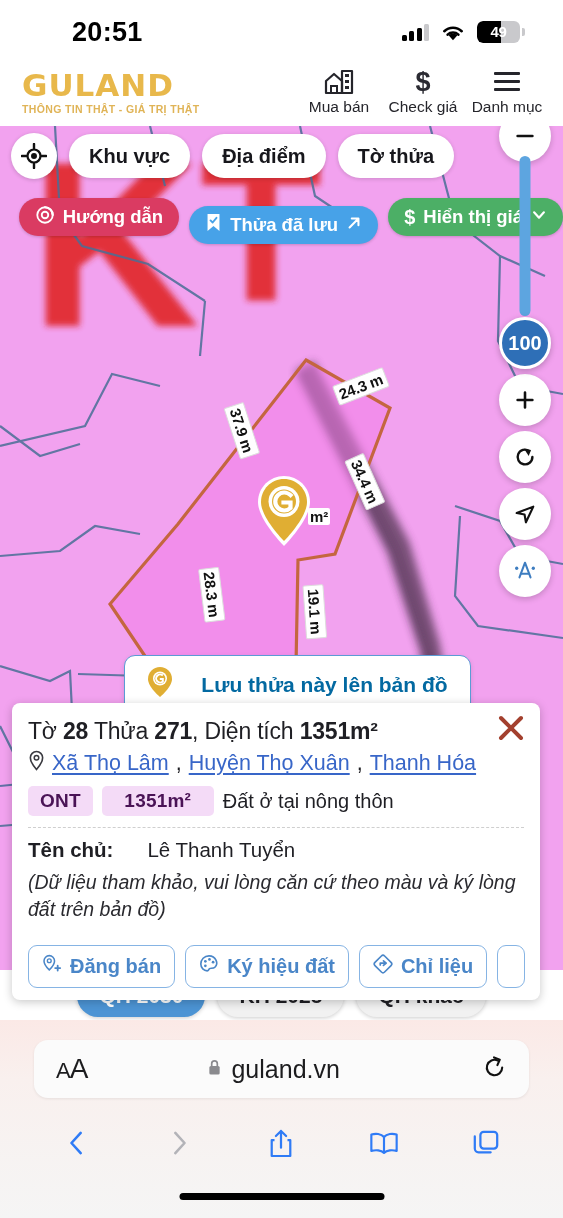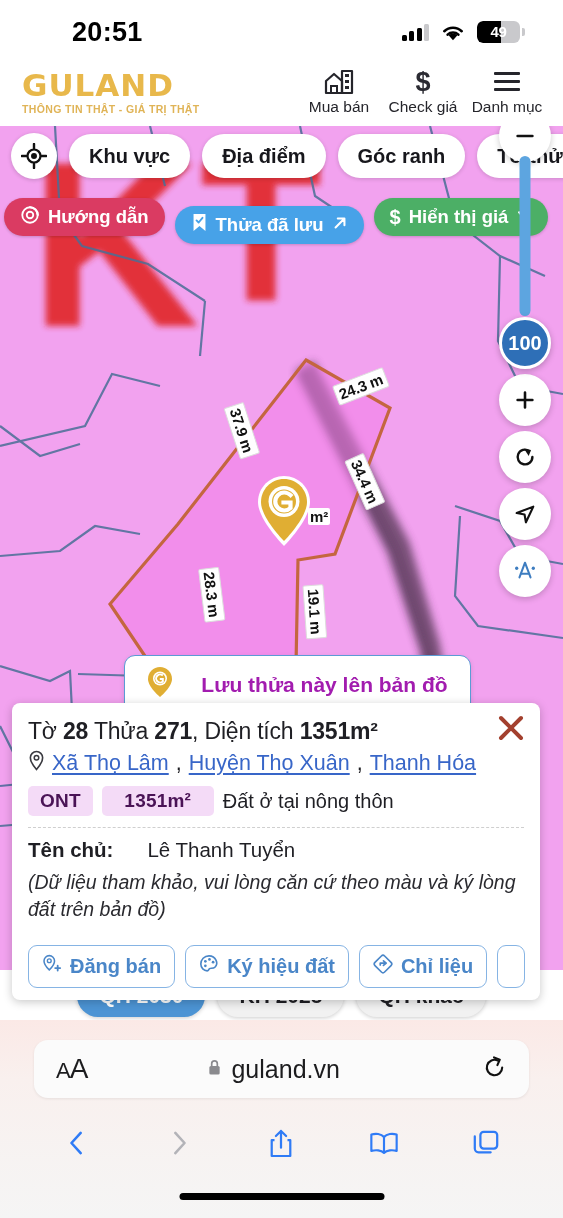--- a/index.html
+++ b/index.html
@@ -101,21 +101,21 @@
     box-shadow: 0 1px 4px rgba(0,0,0,.18);
   }
   .pill {
     height: 44px; border-radius: 22px; background: #fff; color: #17171c;
     display: flex; align-items: center; justify-content: center;
     padding: 16px 20px; font-size: 20px; font-weight: 600; white-space: nowrap;
     box-shadow: 0 1px 4px rgba(0,0,0,.16); flex: none;
   }
   .map-rowB {
     position: absolute; top: 190px; left: 0; width: 563px; z-index: 30;
-    display: flex; align-items: center; gap: 10px; padding-left: 4px;
+    display: flex; align-items: center; gap: 10px; padding-left: 4px; justify-content: flex-end;
   }
   .cpill {
     height: 38px; border-radius: 19px; display: flex; align-items: center;
     gap: 8px; padding: 0 16px; font-size: 18.5px; font-weight: 700; color: #fff;
     white-space: nowrap; flex: none; box-shadow: 0 1px 3px rgba(0,0,0,.18);
   }
   .cpill.guide { background: #DA3B62; }
   .cpill.saved { background: #47A2E8; margin-top: 16px; }
   .cpill.price { background: #4CAF66; }
 
@@ -140,21 +140,21 @@
   .rbtn-blue { color: #3E7DC0; }
 
   
   .savebar {
     position: absolute; top: 655px; left: 0; width: 563px; z-index: 32;
     display: flex; justify-content: center;
   }
   .save-btn {
     display: flex; align-items: center; gap: 28px;
     background: #fff; border: 1.5px solid #5B9BD5; border-radius: 11px;
-    padding: 10px 22px; font-size: 21px; font-weight: 700; color: #a21caf;
+    padding: 10px 22px; font-size: 21px; font-weight: 700; color: #0369a1;
     box-shadow: 0 2px 5px rgba(0,0,0,.12);
     margin-left: 32px;
   }
 
   
   .card {
     position: absolute; left: 12px; top: 703px; width: 528px; z-index: 40;
     background: #fff; border-radius: 8px; box-shadow: 0 2px 10px rgba(0,0,0,.22);
     padding: 14px 16px 0 16px;
   }
@@ -389,21 +389,20 @@
   <div class="map-rowA">
     <div class="gps-btn">
       <svg viewBox="0 0 28 28" width="26" height="26">
         <circle cx="14" cy="14" r="7" fill="none" stroke="#111" stroke-width="2.4"></circle>
         <circle cx="14" cy="14" r="3.2" fill="#111"></circle>
         <path d="M14,1 L14,6 M14,22 L14,27 M1,14 L6,14 M22,14 L27,14" stroke="#111" stroke-width="2.6" stroke-linecap="round"></path>
       </svg>
     </div>
     <div class="pill">Khu vực</div>
     <div class="pill">Địa điểm</div>
-    <div class="pill">Góc ranh</div>
     <div class="pill">Tờ thửa</div>
   </div>
 
   <div class="map-rowB">
     <div class="cpill guide">
       <span>
         <svg viewBox="0 0 22 22" width="20" height="20">
           <circle cx="11" cy="11" r="8.5" fill="none" stroke="#fff" stroke-width="2"></circle>
           <circle cx="11" cy="11" r="3.6" fill="none" stroke="#fff" stroke-width="2"></circle>
           <path d="M11,2.5 A8.5,8.5 0 0 1 19.5,11" stroke="#fff" stroke-width="2.4" fill="none" stroke-linecap="round"></path>

